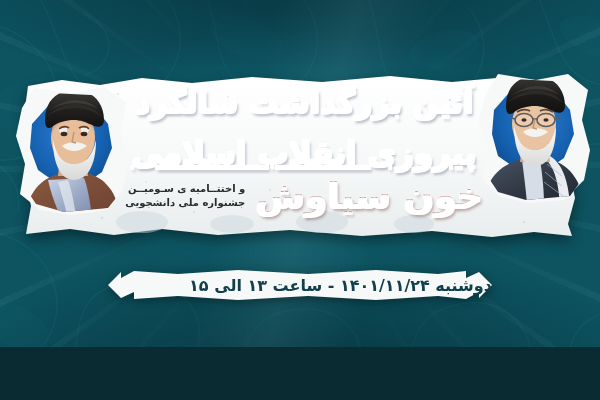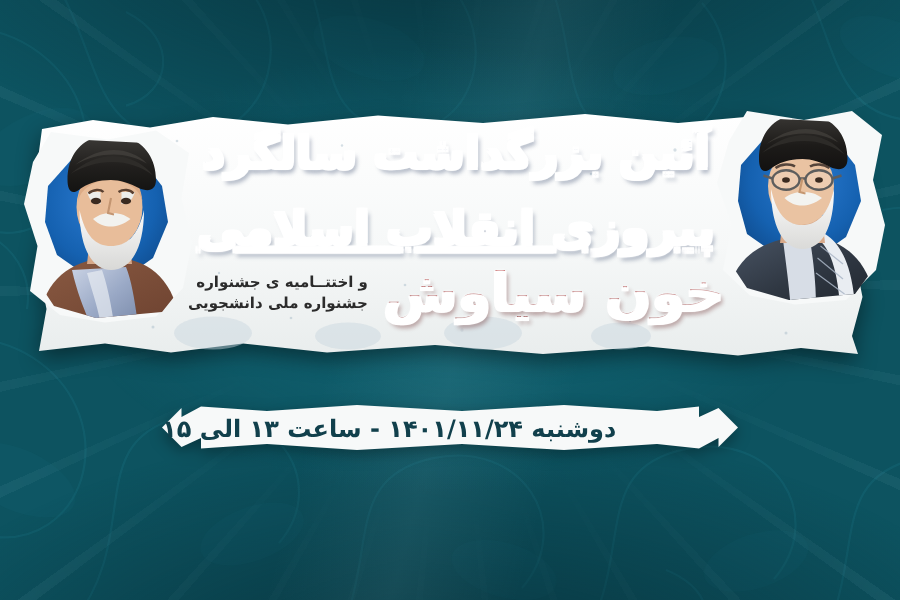--- a/index.html
+++ b/index.html
@@ -3,21 +3,21 @@
 <meta charset="utf-8">
 <style>
   html, body {
     margin: 0;
     padding: 0;
     background: #0b2b33;
   }
   .poster {
     position: relative;
     width: 600px;
-    height: 400px;
+    height: 347px;
     overflow: hidden;
     font-family: "DejaVu Sans", "Liberation Sans", sans-serif;
     background: #0d5360;
   }
 
   
   .bg-base {
     position: absolute;
     inset: 0;
     background:
@@ -150,21 +150,21 @@
     white-space: nowrap;
     text-align: right;
   }
 
   
   .ribbon {
     position: absolute;
     height: 34px;
     display: flex;
     align-items: center;
-    justify-content: flex-end;
+    justify-content: flex-start;
     color: #123d49;
     font-weight: 700;
     white-space: nowrap;
     direction: rtl;
     filter: drop-shadow(0 3px 5px rgba(0,0,0,0.35));
   }
   .ribbon .rib-bg {
     position: absolute;
     inset: 0;
   }
@@ -272,21 +272,21 @@
       </g>
     </svg>
   </div>
 
   <div class="titles">
     <div class="t-line1">آئین بزرگداشت سالگرد</div>
     <div class="t-line2">پیروزی انقلاب اسلامی</div>
     <div class="sub-row">
       <div class="t-red">خون سیاوش</div>
       <div>
-        <div class="t-small">و اختتــامیه ی جشنواره</div>
+        <div class="t-small">و اختتــامیه ی سـومیــن</div>
         <div class="t-small">جشنواره ملی دانشجویی</div>
       </div>
     </div>
   </div>
 
   <div class="badge left">
     <svg viewBox="0 0 118 132">
       <defs>
         <radialGradient id="bl" cx="45%" cy="40%" r="70%">
           <stop offset="0%" stop-color="#2a7ad0"></stop>

